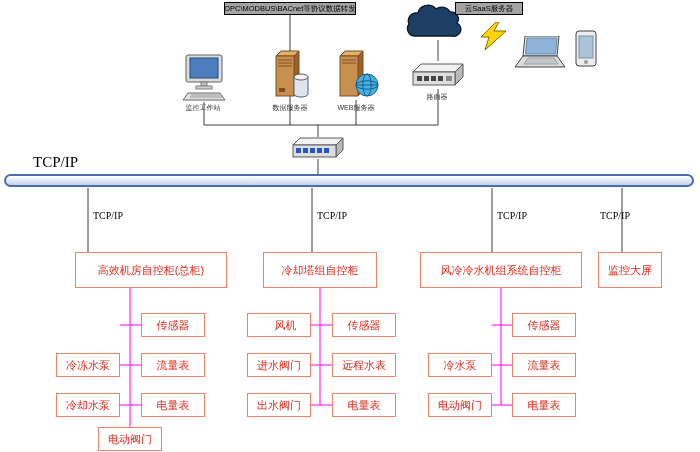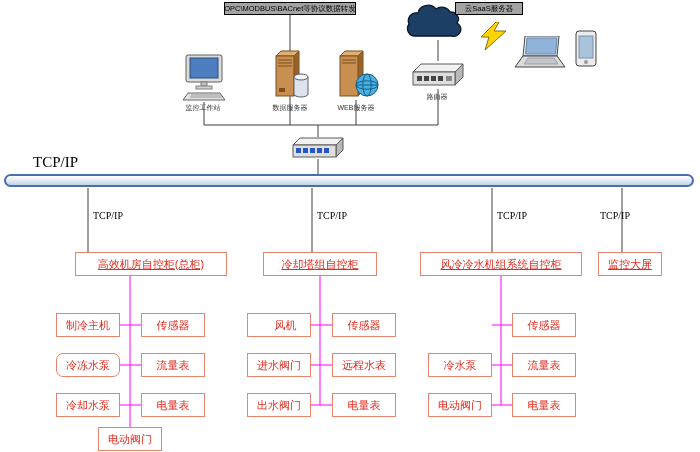--- a/index.html
+++ b/index.html
@@ -14,21 +14,21 @@
           box-sizing:border-box;white-space:nowrap;color:#000;}
   .device-label{position:absolute;z-index:3;font-size:7px;color:#333;text-align:center;white-space:nowrap;}
   .bus{position:absolute;left:4px;top:174px;width:690px;height:13px;z-index:2;
           border:2px solid #4a6fae;border-radius:8px;box-sizing:border-box;
           background:linear-gradient(to bottom,#ffffff 0%,#e8eef7 40%,#c3d2e8 100%);}
   .tcp-big{position:absolute;z-index:3;font-family:"Liberation Serif",serif;font-size:15px;color:#000;}
   .tcp-small{position:absolute;z-index:3;font-family:"Liberation Serif",serif;font-size:10px;color:#000;}
   .box{position:absolute;z-index:3;background:#fff;border:1px solid #e8846a;box-sizing:border-box;
           display:flex;align-items:center;justify-content:center;color:#e02b1e;
           font-size:11px;line-height:1;white-space:nowrap;}
-  .cabinet{height:24px;top:252px;text-decoration:underline;}
+  .cabinet{height:36px;top:252px;}
   .child{width:64px;height:24px;}
 </style>
 </head>
 <body>
 
 <div class="canvas">
 
   <svg class="wires">
 
     <line class="wire-black" x1="290" y1="15" x2="290" y2="125"></line>
@@ -151,23 +151,22 @@
   <div class="tcp-small" style="left:93px;top:210px;">TCP/IP</div>
   <div class="tcp-small" style="left:317px;top:210px;">TCP/IP</div>
   <div class="tcp-small" style="left:497px;top:210px;">TCP/IP</div>
   <div class="tcp-small" style="left:600px;top:210px;">TCP/IP</div>
 
   <div class="box cabinet" style="left:75px;width:152px;">高效机房自控柜(总柜)</div>
   <div class="box cabinet" style="left:420px;width:162px;">风冷冷水机组系统自控柜</div>
   <div class="box cabinet" style="left:263px;width:114px;">冷却塔组自控柜</div>
   <div class="box cabinet" style="left:598px;width:64px;">监控大屏</div>
 
-  <div class="box child" style="left:56px;top:313px;">制冷主机</div>
   <div class="box child" style="left:141px;top:313px;">传感器</div>
-  <div class="box child" style="left:56px;top:353px;border-radius:7px;">冷冻水泵</div>
+  <div class="box child" style="left:56px;top:353px;">冷冻水泵</div>
   <div class="box child" style="left:141px;top:353px;">流量表</div>
   <div class="box child" style="left:56px;top:393px;">冷却水泵</div>
   <div class="box child" style="left:141px;top:393px;">电量表</div>
   <div class="box child" style="left:98px;top:427px;">电动阀门</div>
 
   <div class="box child" style="left:247px;top:313px;padding-left:13px;">风机</div>
   <div class="box child" style="left:332px;top:313px;">传感器</div>
   <div class="box child" style="left:247px;top:353px;">进水阀门</div>
   <div class="box child" style="left:332px;top:353px;text-align:right;">远程水表</div>
   <div class="box child" style="left:247px;top:393px;">出水阀门</div>

